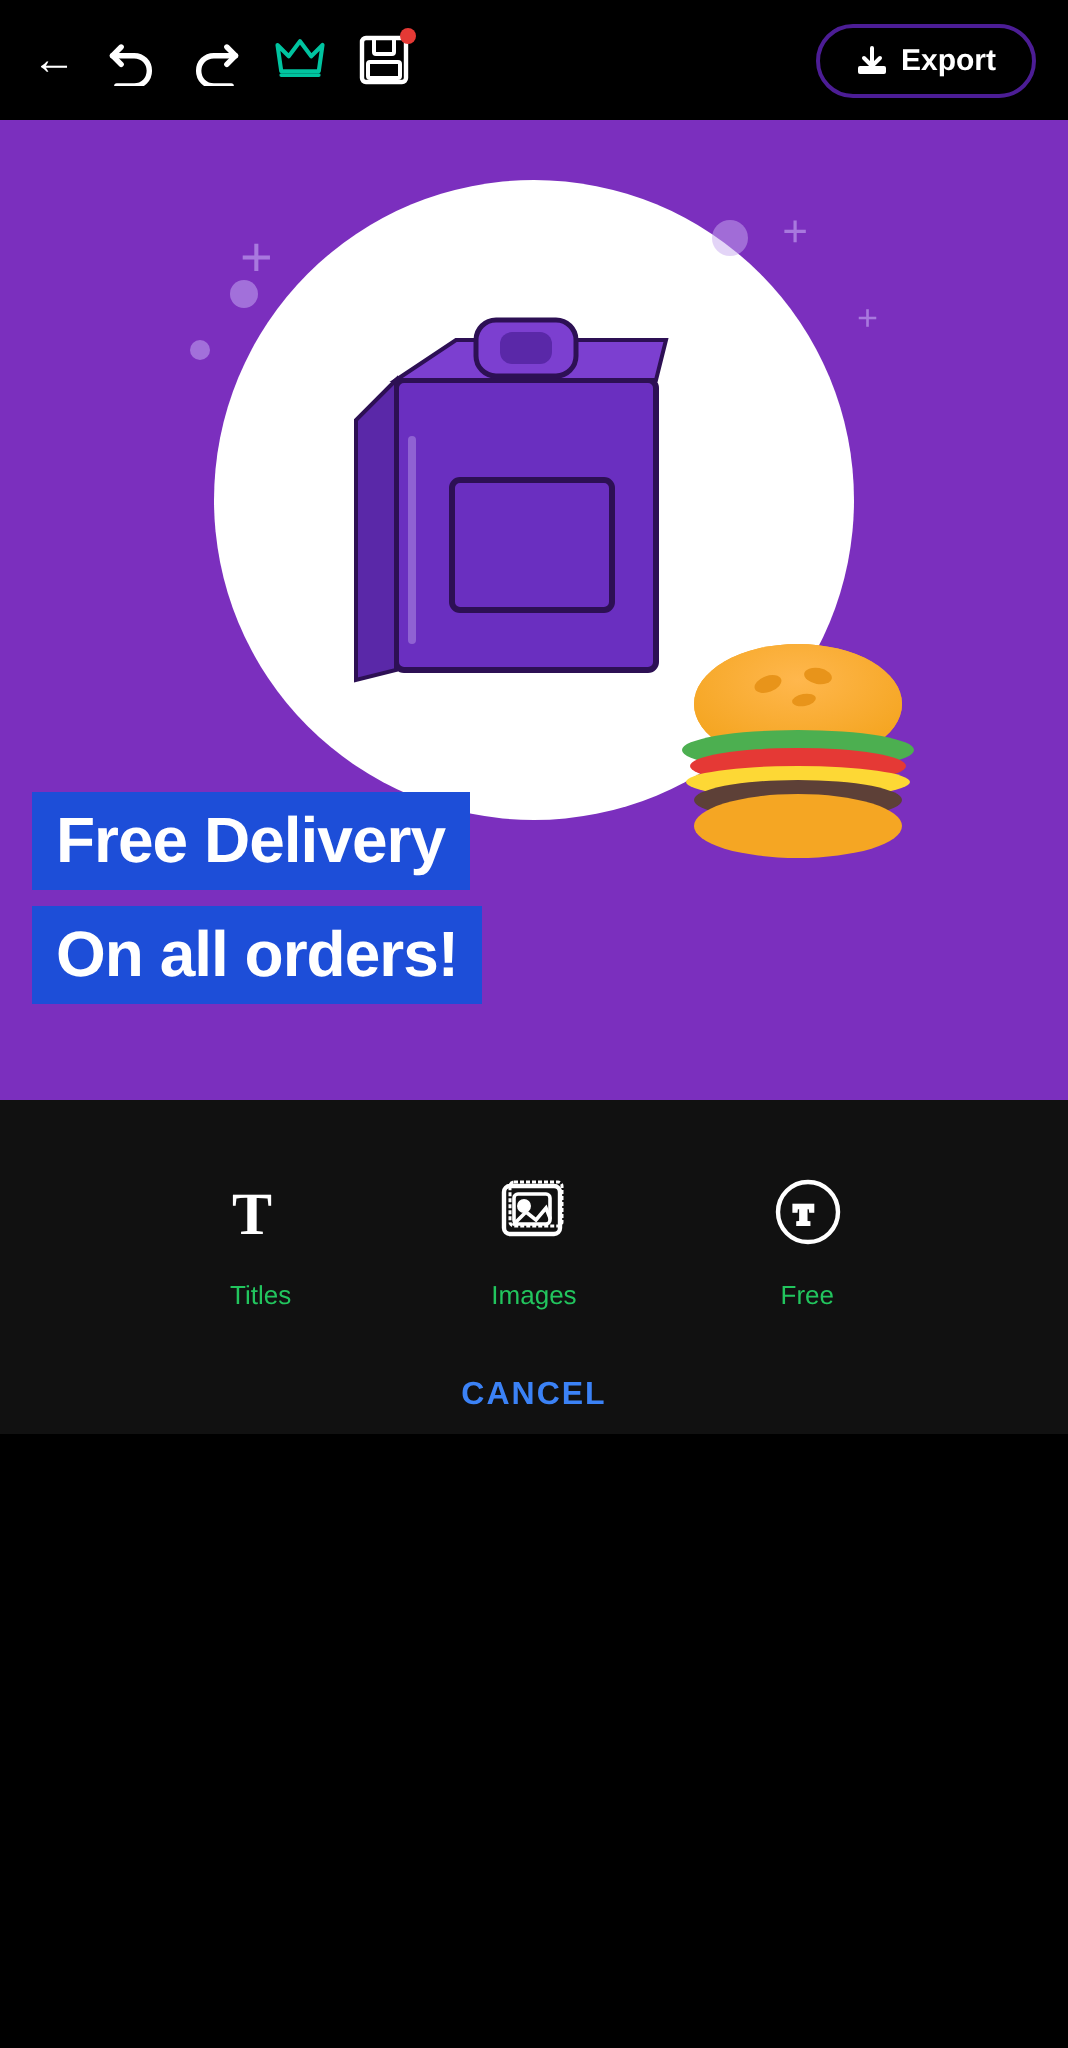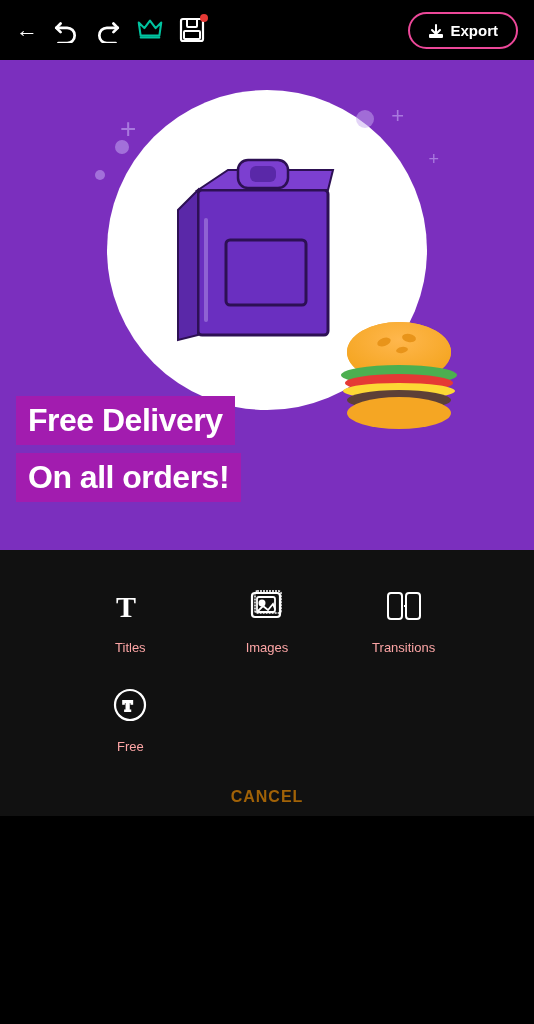--- a/index.html
+++ b/index.html
@@ -70,29 +70,29 @@
       position: absolute;
       top: 0;
       right: 0;
       width: 8px;
       height: 8px;
       background: #e53935;
       border-radius: 50%;
     }
     
     .export-btn {
-      border: 2px solid #ec4899;
+      border: 2px solid #4c1d95;
       border-radius: 24px;
       padding: 8px 18px;
       background: transparent;
       color: #fff;
       font-size: 15px;
       font-weight: 600;
       display: flex;
-      align-items: flex-end;
+      align-items: flex-start;
       gap: 6px;
       cursor: pointer;
     }
     .export-btn svg {
       width: 16px;
       height: 16px;
       fill: #fff;
     }
 
     
@@ -159,21 +159,21 @@
 
     
     .delivery-text {
       position: absolute;
       bottom: 40px;
       left: 0;
       width: 100%;
       padding: 0 16px;
     }
     .text-line {
-      background: #a21caf;
+      background: #1d4ed8;
       display: inline-block;
       padding: 6px 12px;
       margin-bottom: 8px;
     }
     .text-line span {
       font-size: 32px;
       font-weight: 900;
       color: #fff;
       letter-spacing: -0.5px;
     }
@@ -211,27 +211,27 @@
     }
     .tool-icon svg {
       width: 38px;
       height: 38px;
       fill: none;
       stroke: #fff;
       stroke-width: 2;
     }
     .tool-label {
       font-size: 13px;
-      color: #fca5a5;
+      color: #22c55e;
       text-align: center;
     }
     .cancel-btn {
       font-size: 16px;
       font-weight: 700;
-      color: #a16207;
+      color: #3b82f6;
       letter-spacing: 1px;
       background: none;
       border: none;
       cursor: pointer;
       margin-top: 10px;
     }
   </style>
 </head>
 <body>
 
@@ -367,30 +367,20 @@
           <circle cx="14" cy="16" r="2.5" fill="#fff"></circle>
           <polyline points="9,25 15,19 20,23 25,17 27,22" stroke="#fff" stroke-width="1.8" fill="none" stroke-linecap="round"></polyline>
 
           <rect x="7" y="4" width="26" height="22" rx="2" stroke="#fff" stroke-width="1.5" stroke-dasharray="2,1"></rect>
         </svg>
       </div>
       <span class="tool-label">Images</span>
     </div>
 
 
-    <div class="tool-item">
-      <div class="tool-icon">
-        <svg viewBox="0 0 38 38" fill="none" stroke="#fff" stroke-width="2.2">
-          <rect x="3" y="6" width="14" height="26" rx="3"></rect>
-          <rect x="21" y="6" width="14" height="26" rx="3"></rect>
-          <line x1="17" y1="19" x2="21" y2="19" stroke="#fff" stroke-width="2" stroke-dasharray="1,1"></line>
-        </svg>
-      </div>
-      <span class="tool-label">Transitions</span>
-    </div>
 
     <div class="tool-item">
       <div class="tool-icon">
         <svg viewBox="0 0 38 38" fill="none">
           <circle cx="19" cy="19" r="15" stroke="#fff" stroke-width="2.2"></circle>
           <text x="12" y="25" font-size="14" font-weight="900" fill="#fff" font-family="Georgia,serif">T</text>
         </svg>
       </div>
       <span class="tool-label">Free</span>
     </div>

